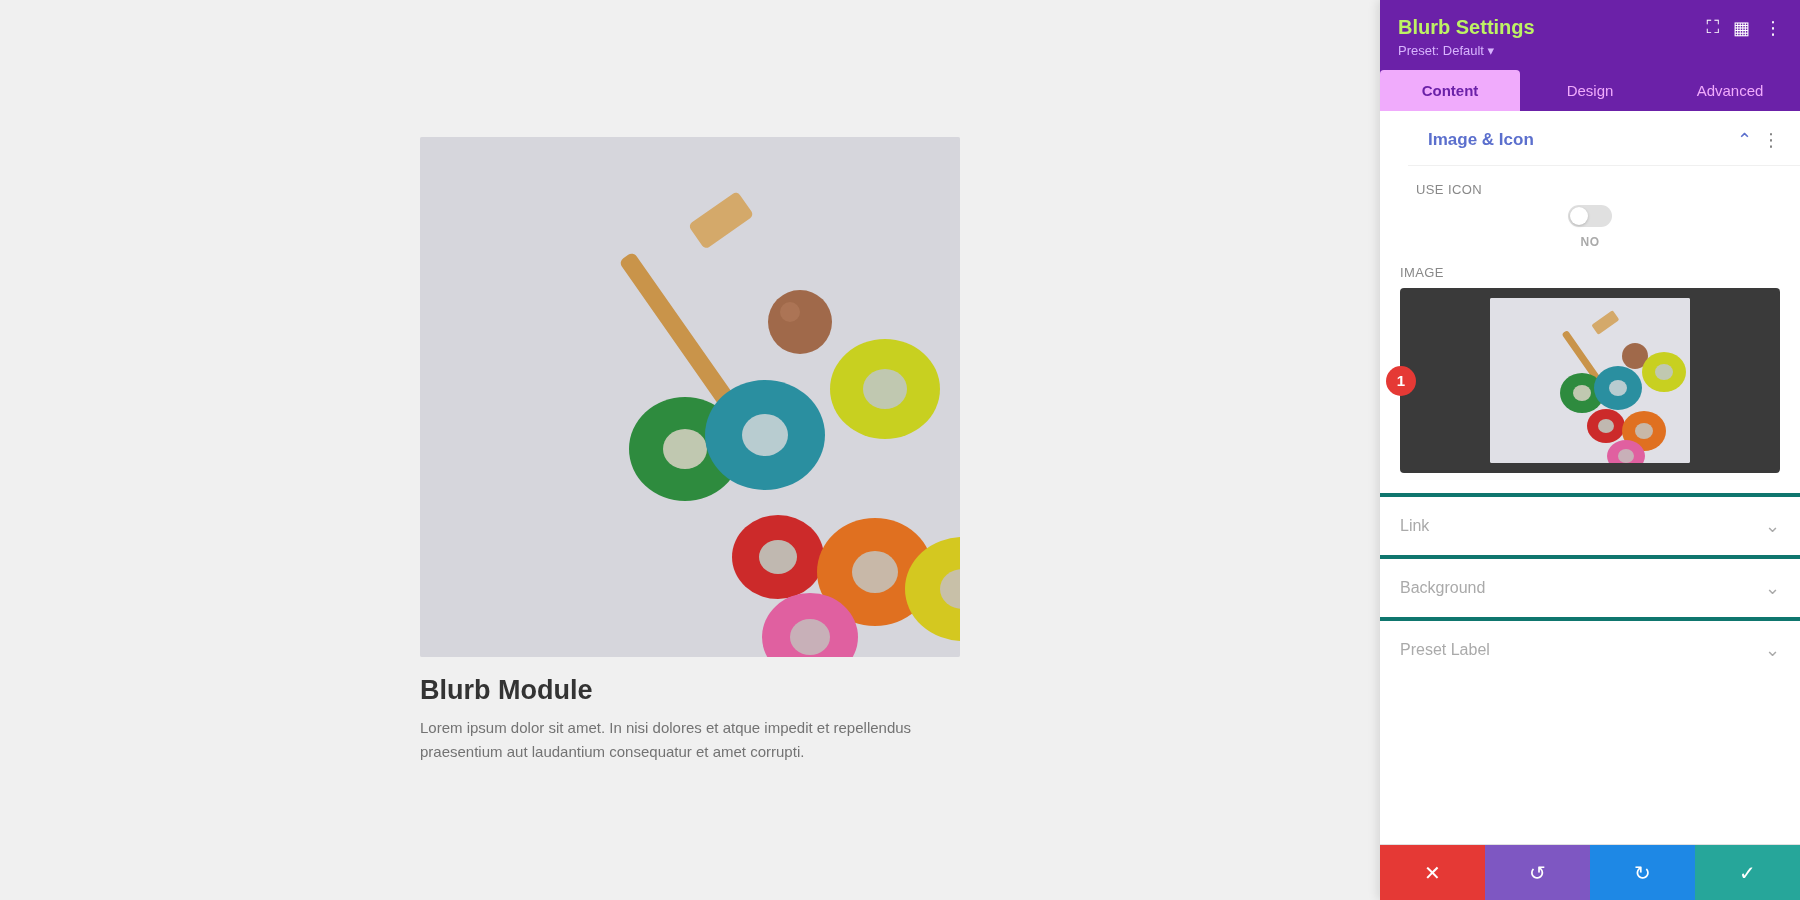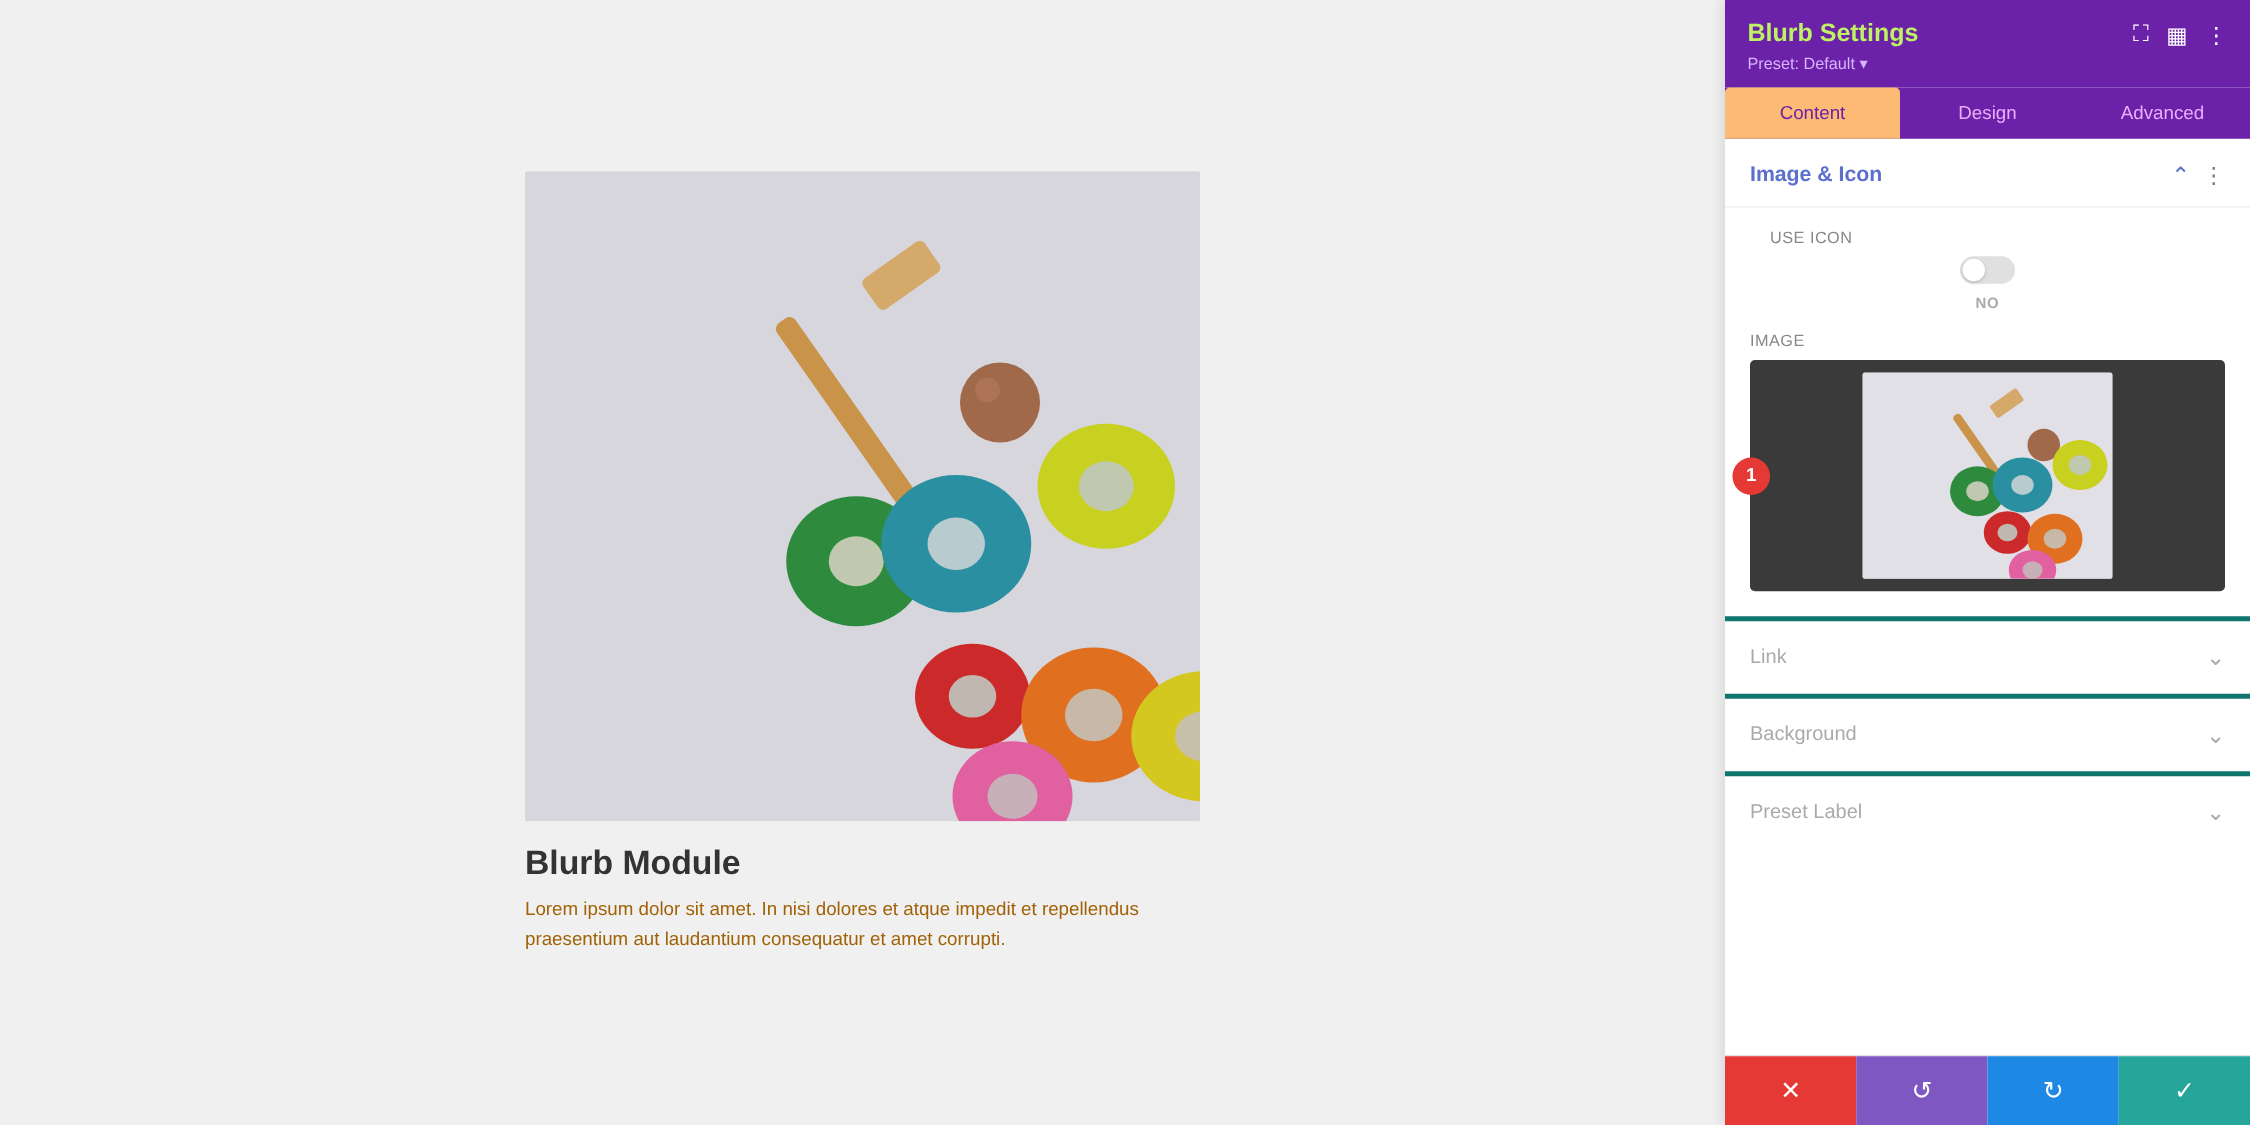--- a/index.html
+++ b/index.html
@@ -43,21 +43,21 @@
     }
     .blurb-title {
       font-size: 27px;
       font-weight: 700;
       color: #333;
       margin-top: 18px;
       margin-bottom: 10px;
     }
     .blurb-text {
       font-size: 15px;
-      color: #a16207;
+      color: #737373;
       line-height: 1.6;
       max-width: 520px;
     }
 
     
     .settings-panel {
       width: 420px;
       min-width: 420px;
       background: #fff;
       display: flex;
@@ -110,23 +110,23 @@
     .panel-tab {
       flex: 1;
       text-align: center;
       padding: 12px 0;
       color: #f0abfc;
       font-size: 15px;
       cursor: pointer;
       font-weight: 500;
     }
     .panel-tab.active {
-      background: #fdba74;
+      background: #f0abfc;
       color: #6b21a8;
-      font-weight: 400;
+      font-weight: 700;
       border-radius: 4px 4px 0 0;
     }
 
     
     .panel-body {
       flex: 1;
       overflow-y: auto;
       padding: 0;
       position: relative;
     }
@@ -138,20 +138,21 @@
       border-radius: 4px;
     }
 
     
     .section-header {
       display: flex;
       align-items: center;
       justify-content: space-between;
       padding: 18px 20px 14px 20px;
       border-bottom: 1px solid #f0f0f0;
+      margin-left: 28px;
     }
     .section-title {
       color: #5b6fcd;
       font-size: 17px;
       font-weight: 600;
     }
     .section-controls {
       display: flex;
       gap: 10px;
       align-items: center;

